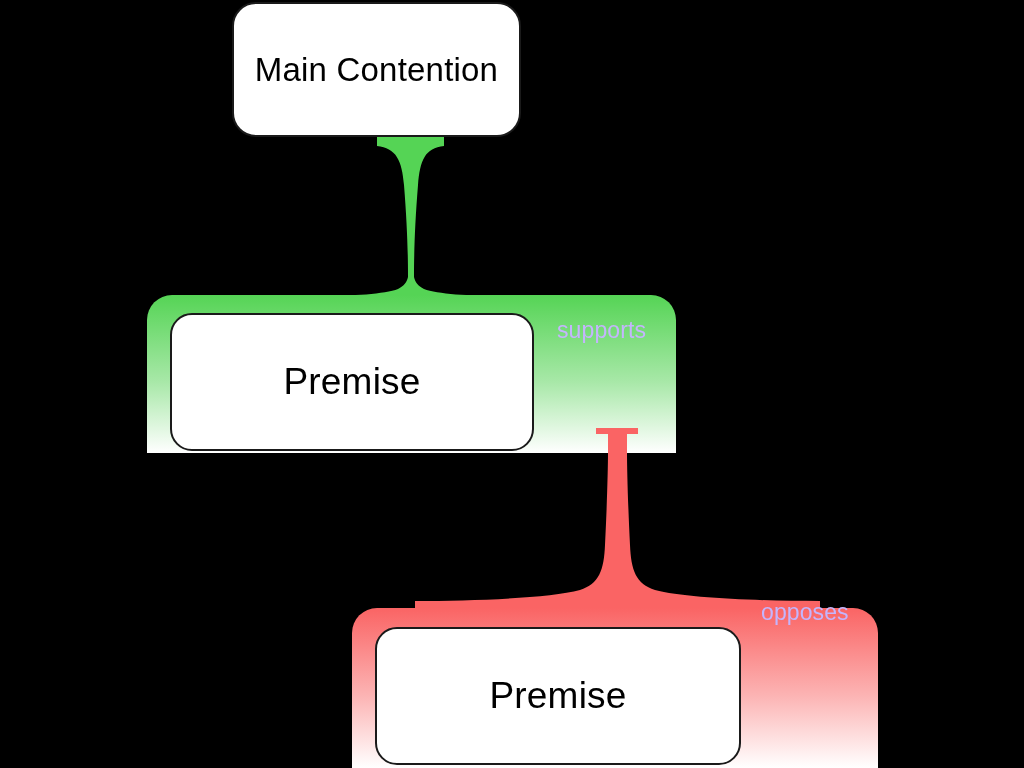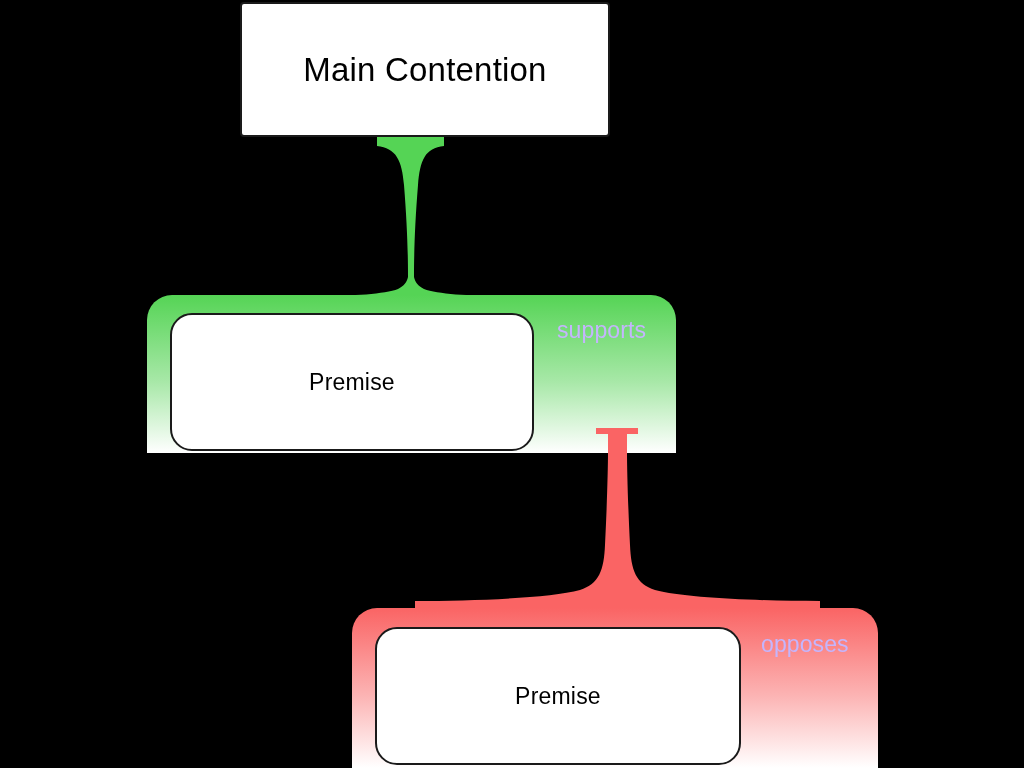--- a/index.html
+++ b/index.html
@@ -37,43 +37,43 @@
     position: absolute;
     box-sizing: border-box;
     background: #ffffff;
     border: 2px solid #1a1a1a;
     border-radius: 22px;
     display: flex;
     align-items: center;
     justify-content: center;
   }
   .claim-box.root {
-    left: 240px;
+    left: 232px;
     top: 2px;
-    width: 370px;
+    width: 289px;
     height: 135px;
-    border-radius: 4px;
+    border-radius: 24px;
     border-width: 2px;
   }
   .claim-box.green-premise {
     left: 170px;
     top: 313px;
     width: 364px;
     height: 138px;
   }
   .claim-box.red-premise {
     left: 375px;
     top: 627px;
     width: 366px;
     height: 138px;
   }
 
   .claim-text {
     color: #000000;
-    font-size: 23px;
+    font-size: 37px;
     font-weight: 400;
     line-height: 1.15;
     letter-spacing: 0.2px;
     text-align: center;
     white-space: nowrap;
     font-family: "Liberation Sans", sans-serif;
   }
   .claim-box.root .claim-text {
     font-size: 33px;
   }
@@ -86,21 +86,21 @@
     font-family: "Liberation Sans", sans-serif;
     white-space: nowrap;
     letter-spacing: 0.1px;
   }
   .relation-label.supports {
     left: 557px;
     top: 317px;
   }
   .relation-label.opposes {
     left: 761px;
-    top: 631px;
+    top: 599px;
     text-align: right;
   }
 </style>
 </head>
 <body>
 
 <div id="map-canvas">
 
   <svg id="map-svg" viewBox="0 0 1024 768" xmlns="http://www.w3.org/2000/svg">
     <defs>

